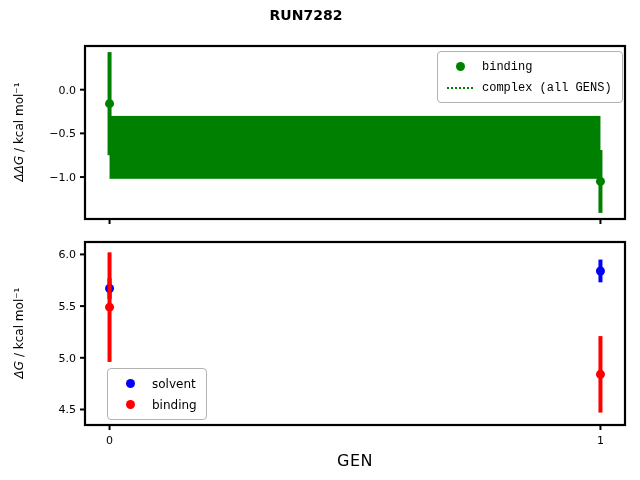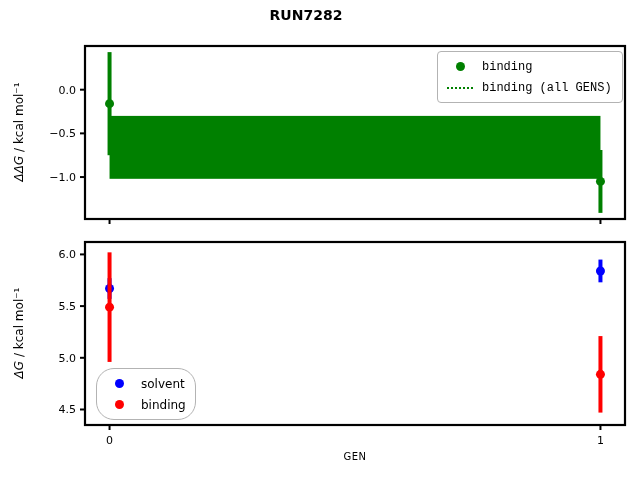--- a/index.html
+++ b/index.html
@@ -13,30 +13,30 @@
   }
   .ylabel{
     position:absolute;left:-80px;width:200px;height:16px;text-align:center;
     transform:rotate(-90deg);font-size:12px;white-space:nowrap;
   }
   #ylabel-top{top:124px;}
   #ylabel-bottom{top:325px;}
   .ylabel .math{font-style:italic;}
   #xlabel{
     position:absolute;left:85px;top:451px;width:540px;text-align:center;
-    font-size:10px;letter-spacing:0.5px;
+    font-size:16px;letter-spacing:0.5px;
   }
   #plot-svg{position:absolute;left:0;top:0;}
   .legend{
     position:absolute;background:rgba(255,255,255,0.85);
     border:1px solid #b3b3b3;border-radius:4px;padding:4px 9px 4px 7px;
     font-size:12px;
   }
   #legend-top{left:437px;top:51px;width:168px;font-family:Liberation Mono, monospace;}
-  #legend-bottom{left:96px;top:368px;border-radius:18px;}
+  #legend-bottom{left:107px;top:368px;}
   .legend-row{display:flex;align-items:center;height:21px;}
   .swatch-box{width:30px;display:flex;justify-content:center;align-items:center;flex:0 0 30px;}
   .swatch-dot{width:9px;height:9px;border-radius:50%;background:#888;}
   .swatch-dotline{width:26px;height:0;border-top:2px dotted #888;}
   .legend-label{margin-left:7px;white-space:nowrap;}
 </style>
 </head>
 <body>
 
 <div id="figure">
@@ -95,21 +95,21 @@
     <div class="legend-row">
       <span class="swatch-box">
           <span class="swatch-dot" style="background: rgb(0, 128, 0);"></span>
         </span>
       <span class="legend-label">binding</span>
     </div>
     <div class="legend-row">
       <span class="swatch-box">
           <span class="swatch-dotline" style="border-top-color: rgb(0, 128, 0);"></span>
         </span>
-      <span class="legend-label">binding (all GENS)</span>
+      <span class="legend-label">complex (all GENS)</span>
     </div>
   </div>
 
   <div class="legend" id="legend-bottom">
     <div class="legend-row">
       <span class="swatch-box">
           <span class="swatch-dot" style="background: rgb(0, 0, 255);"></span>
         </span>
       <span class="legend-label">solvent</span>
     </div>

